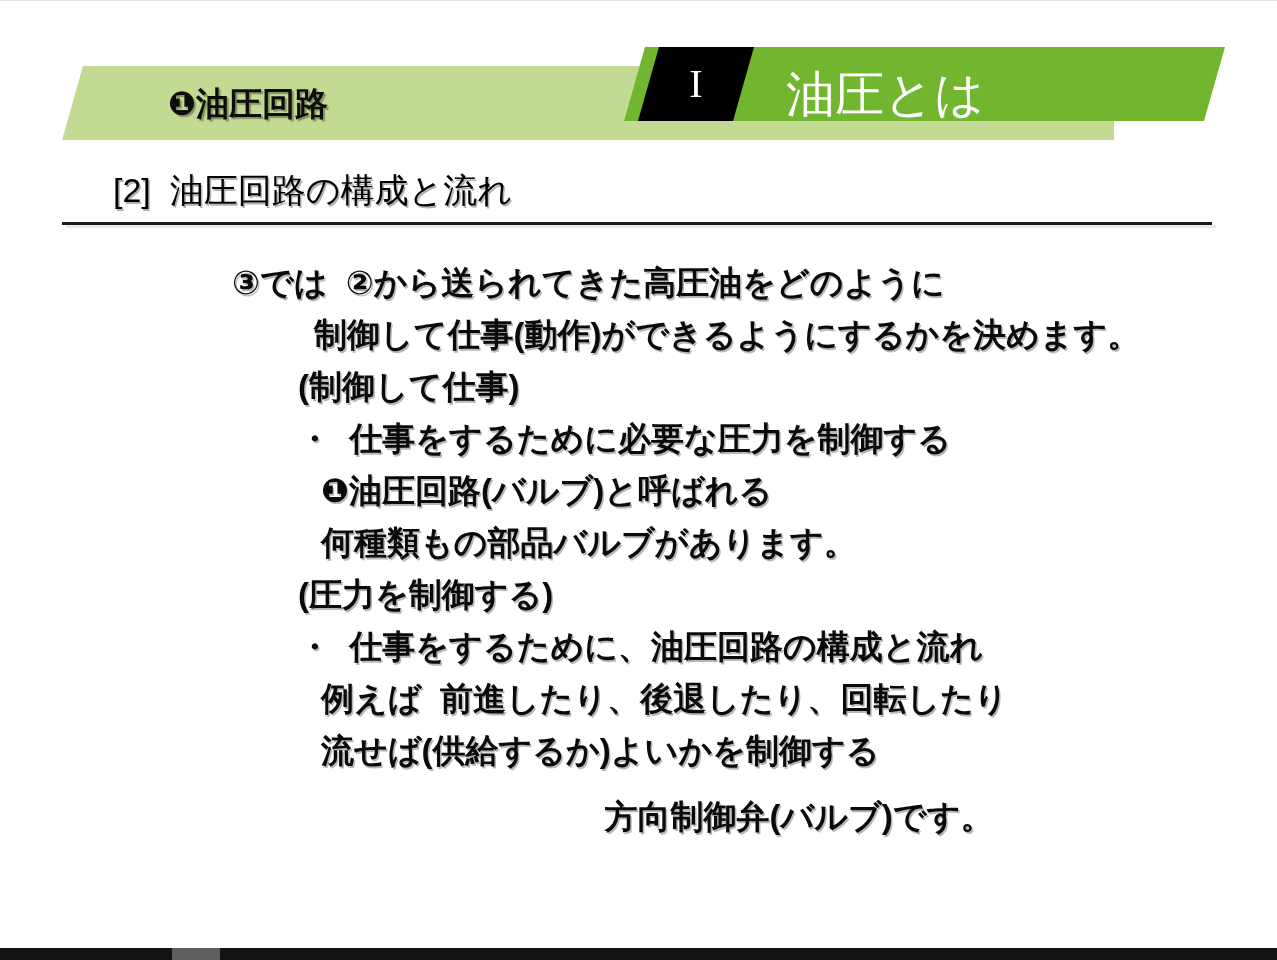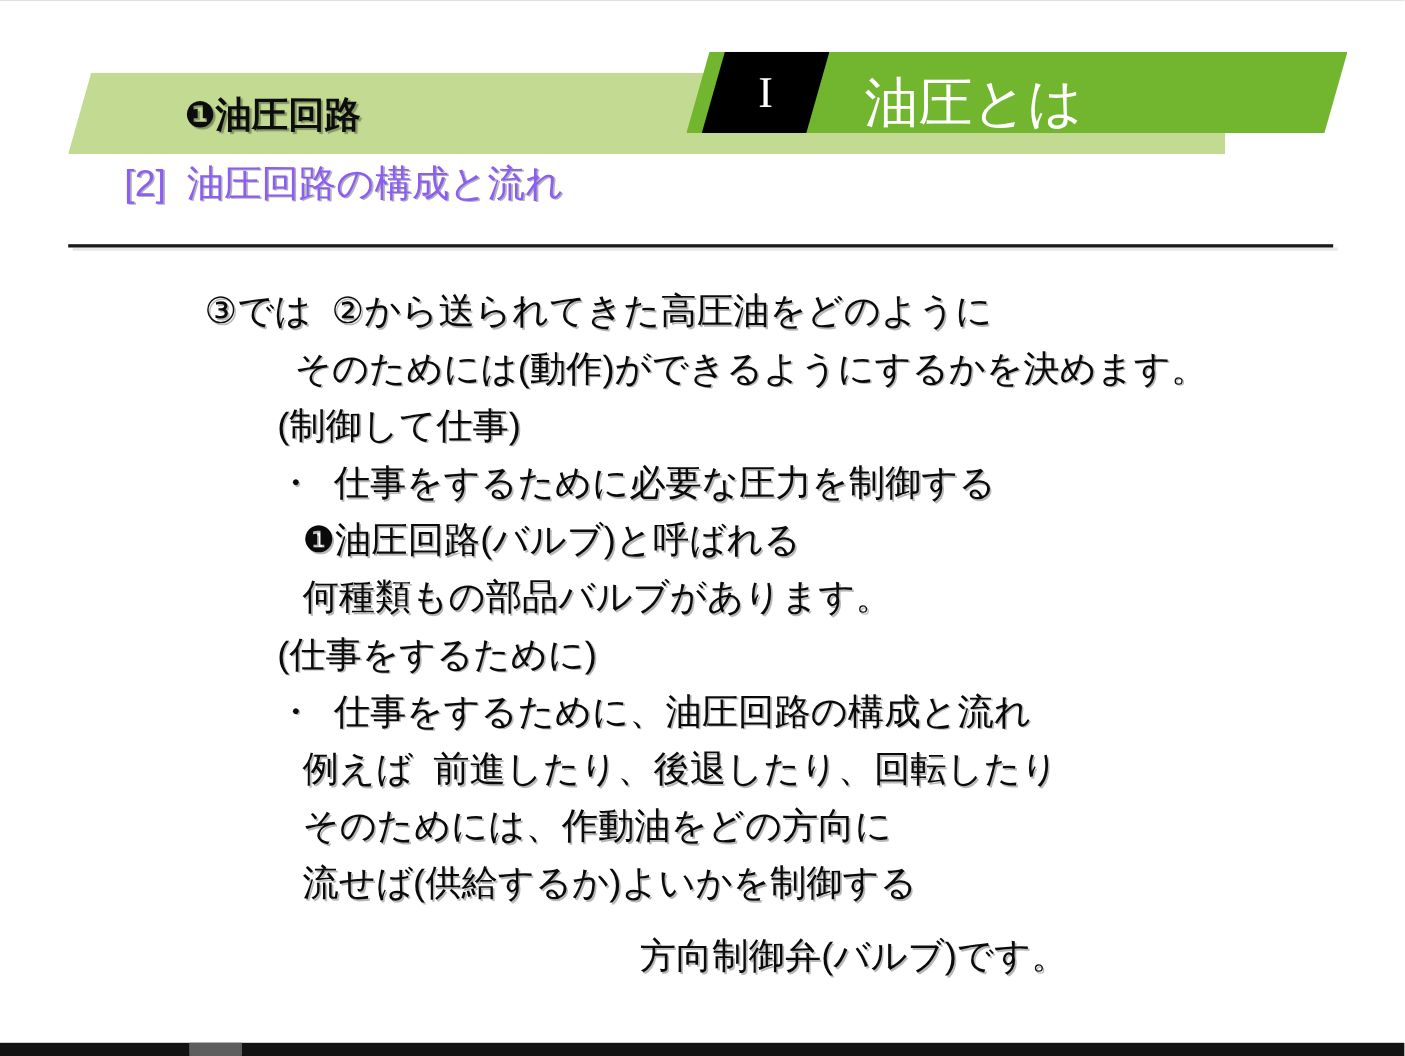--- a/index.html
+++ b/index.html
@@ -106,23 +106,23 @@
     font-size: 49px;
     font-weight: 400;
     line-height: 1;
     white-space: nowrap;
   }
 
   
   .subtitle {
     position: absolute;
     left: 113px;
-    top: 149px;
+    top: 172px;
     font-size: 34px;
-    color: #8b5cf6;
+    color: #000000;
     font-weight: 400;
     line-height: 1;
     white-space: pre;
     text-shadow: 1.5px 1.5px 0.5px rgba(0,0,0,0.30);
   }
 
   .rule {
     position: absolute;
     left: 62px;
     top: 221px;
@@ -146,22 +146,23 @@
     top: 256px;
     width: 1277px;
   }
 
   .line {
     font-size: 33px;
     color: #0a0a0a;
     line-height: 52px;
     height: 52px;
     white-space: pre;
-    font-weight: 400;
+    font-weight: 700;
     text-shadow: 1.5px 1.5px 0.5px rgba(0,0,0,0.28);
+    margin-left: 46px;
   }
 
   .ind-0 { padding-left: 186px; }
   .ind-1 { padding-left: 268px; }
   .ind-2 { padding-left: 252px; }
   .ind-3 { padding-left: 275px; }
   .ind-bullet { padding-left: 252px; }
 
   .gap-top { margin-top: 14px; text-align: center; }
 
@@ -197,29 +198,28 @@
     <div class="band-title-left">❶油圧回路</div>
     <div class="band-title-right">油圧とは</div>
   </div>
 
   <div class="subtitle">[2]  油圧回路の構成と流れ</div>
   <div class="rule-shadow"></div>
   <div class="rule"></div>
 
   <div class="body-block" id="body-block">
       <div class="line ind-0">③では  ②から送られてきた高圧油をどのように</div>
-      <div class="line ind-1">そのためには(動作)ができるようにするかを決めます。</div>
+      <div class="line ind-1">制御して仕事(動作)ができるようにするかを決めます。</div>
       <div class="line ind-2">(制御して仕事)</div>
       <div class="line ind-bullet">・  仕事をするために必要な圧力を制御する</div>
       <div class="line ind-3">❶油圧回路(バルブ)と呼ばれる</div>
       <div class="line ind-3">何種類もの部品バルブがあります。</div>
-      <div class="line ind-2">(仕事をするために)</div>
+      <div class="line ind-2">(圧力を制御する)</div>
       <div class="line ind-bullet">・  仕事をするために、油圧回路の構成と流れ</div>
       <div class="line ind-3">例えば  前進したり、後退したり、回転したり</div>
-      <div class="line ind-3">そのためには、作動油をどの方向に</div>
       <div class="line ind-3">流せば(供給するか)よいかを制御する</div>
       <div class="line ind-3 gap-top">方向制御弁(バルブ)です。</div>
     </div>
 
   <div class="bottom-bar">
     <div class="bottom-thumb"></div>
   </div>
 
 </div>
 

